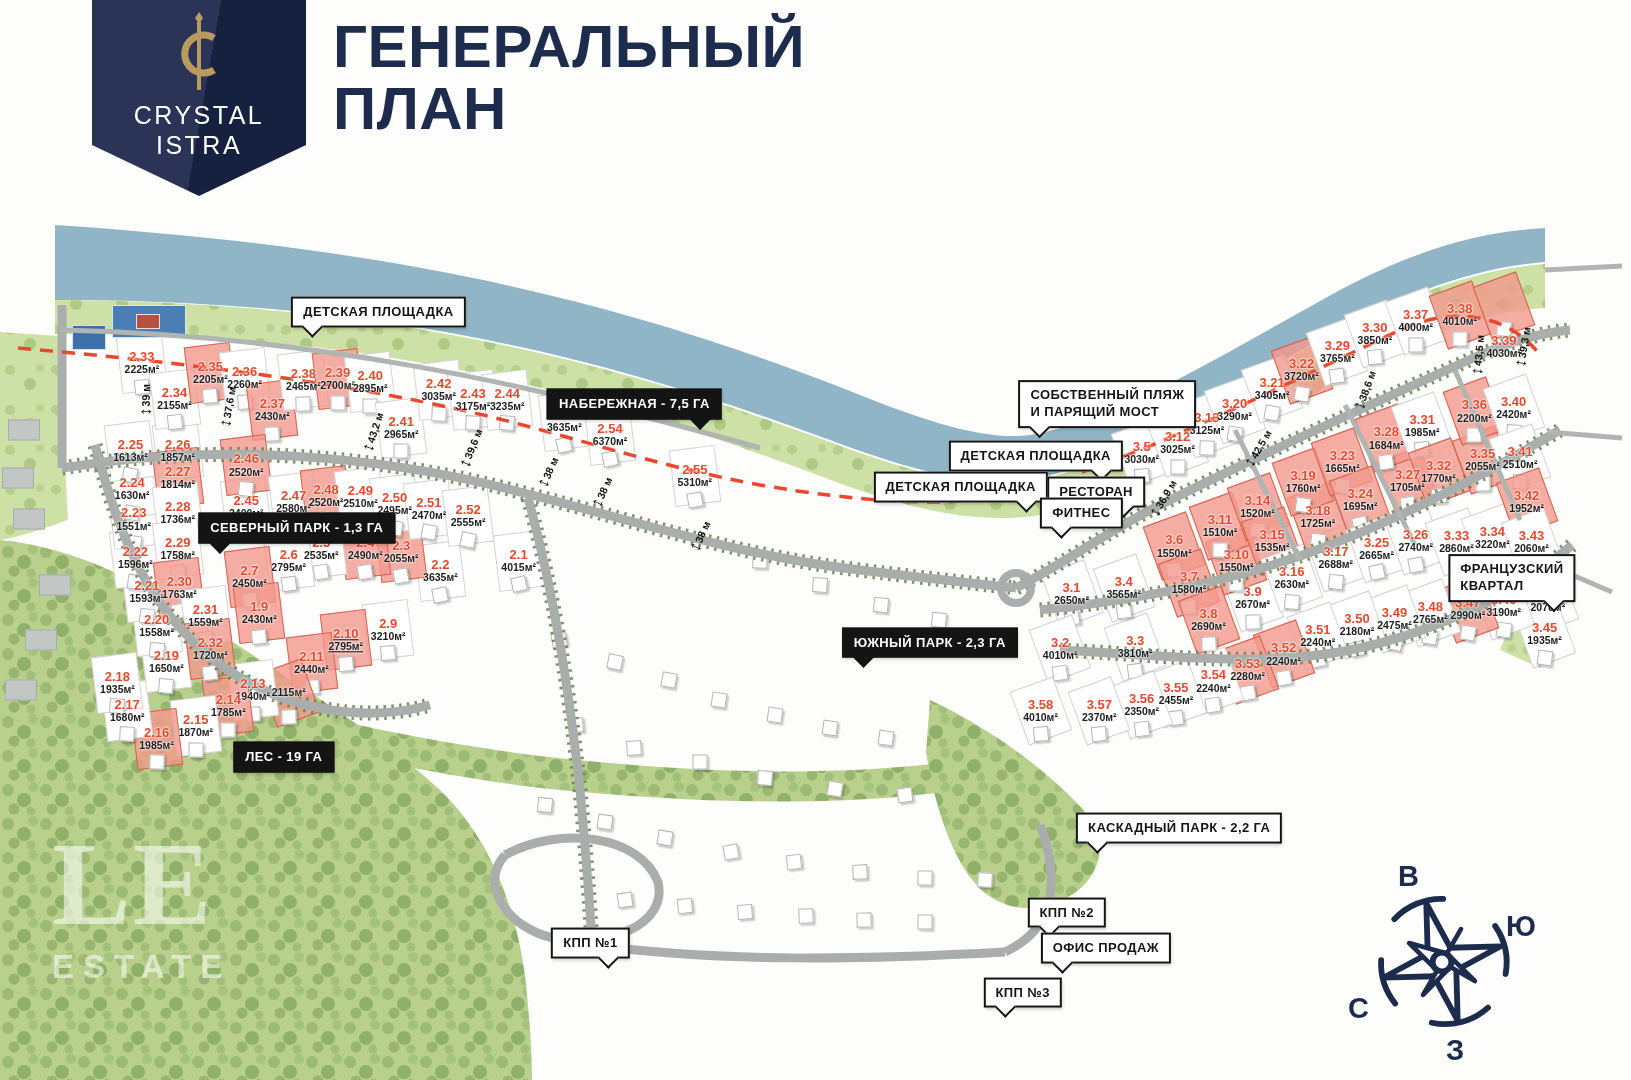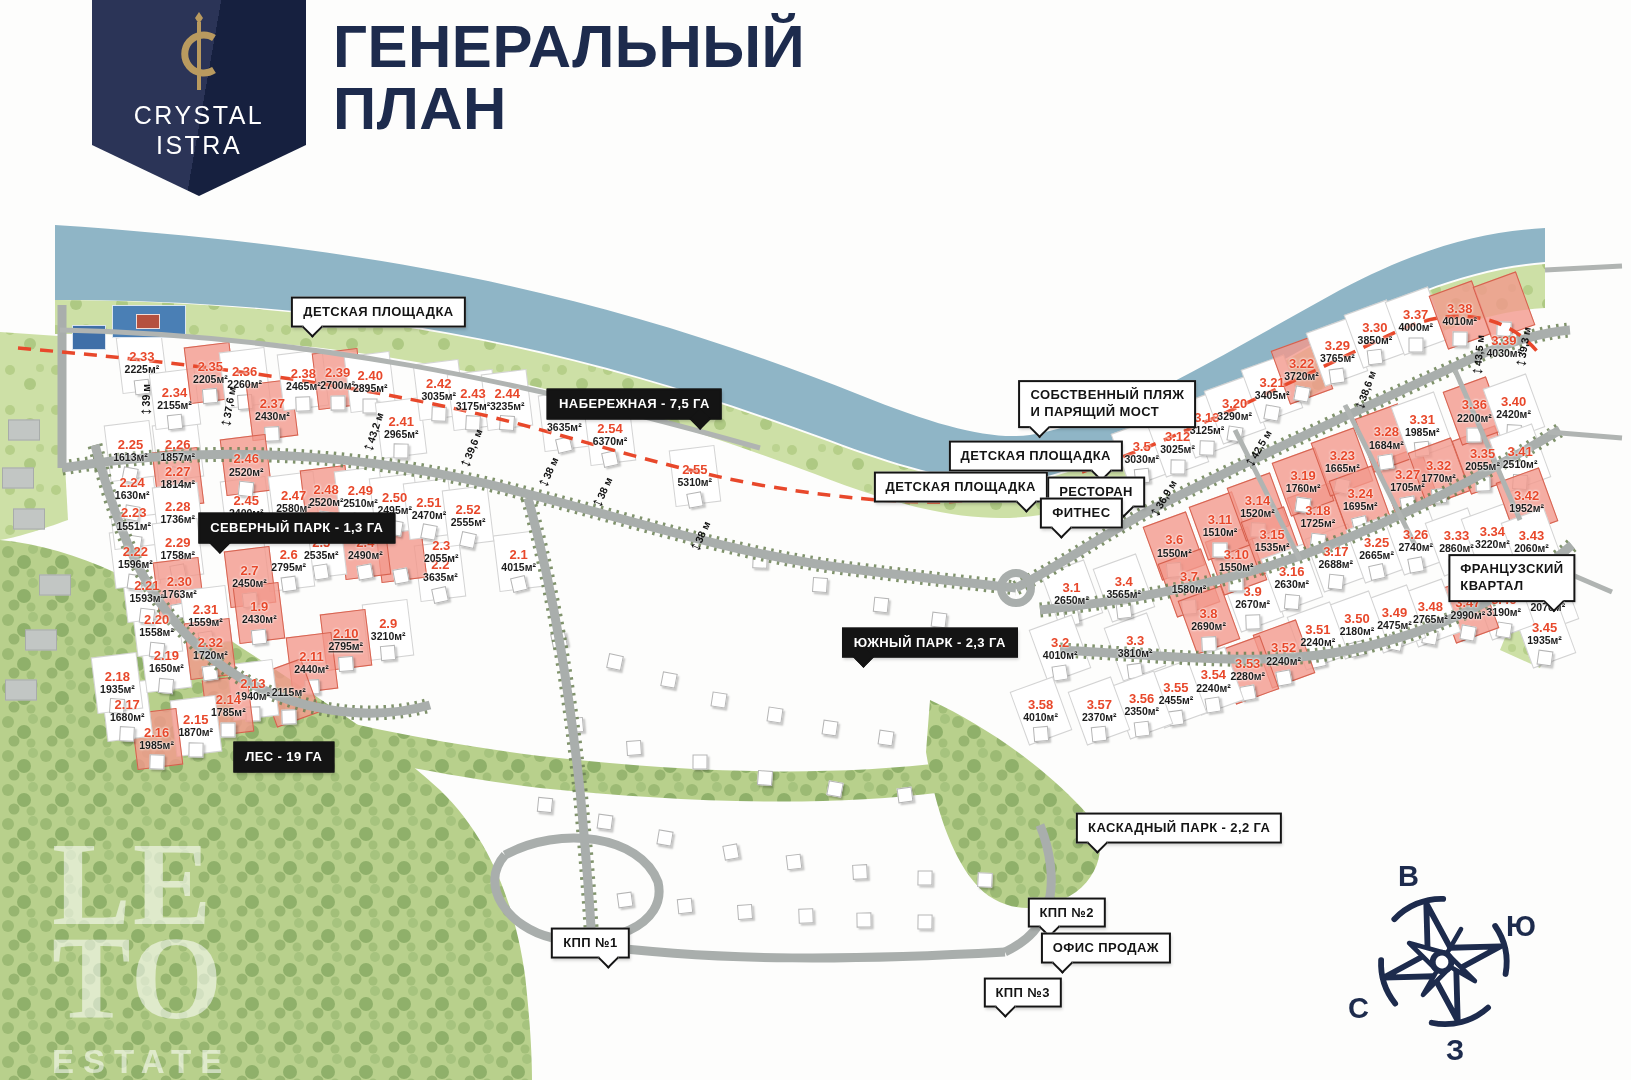--- a/index.html
+++ b/index.html
@@ -418,21 +418,21 @@
 
   <div id="labels-layer">
       <div class="plot-label" style="left: 31.8%; top: 51.9%;">
         <div class="num">2.1</div>
         <div class="area">4015м²</div>
       </div>
       <div class="plot-label" style="left: 27%; top: 52.9%;">
         <div class="num">2.2</div>
         <div class="area">3635м²</div>
       </div>
-      <div class="plot-label" style="left: 24.6%; top: 51.1%; margin-left: 40px;">
+      <div class="plot-label" style="left: 24.6%; top: 51.1%;">
         <div class="num">2.3</div>
         <div class="area">2055м²</div>
       </div>
       <div class="plot-label" style="left: 22.4%; top: 50.8%;">
         <div class="num">2.4</div>
         <div class="area">2490м²</div>
       </div>
       <div class="plot-label" style="left: 19.7%; top: 50.8%;">
         <div class="num">2.5</div>
         <div class="area">2535м²</div>
@@ -953,21 +953,21 @@
       <span>CRYSTAL</span><br>
       <span>ISTRA</span>
     </div>
   </div>
   <div class="page-title">
     <div>ГЕНЕРАЛЬНЫЙ</div>
     <div>ПЛАН</div>
   </div>
 
   <div class="watermark">
-    <div class="big"><span>LE</span><br><span>TO</span></div>
+    <div class="big"><span>LE</span><br></div>
     <div class="sub">ESTATE</div>
   </div>
 
   <svg class="compass" viewBox="0 0 120 120">
     <g stroke="#1d2b4d" stroke-width="5" fill="#fff" stroke-linejoin="round">
       <path d="M60,8 L70,50 L112,60 L70,70 L60,112 L50,70 L8,60 L50,50 Z"></path>
       <path d="M83,37 L66,54 L37,37 L54,66 L37,83 L66,66 L83,83 L66,54 Z" stroke-width="4"></path>
       <circle cx="60" cy="60" r="8" fill="#fff"></circle>
     </g>
     <g stroke="#1d2b4d" stroke-width="5" fill="none" stroke-linecap="round">

